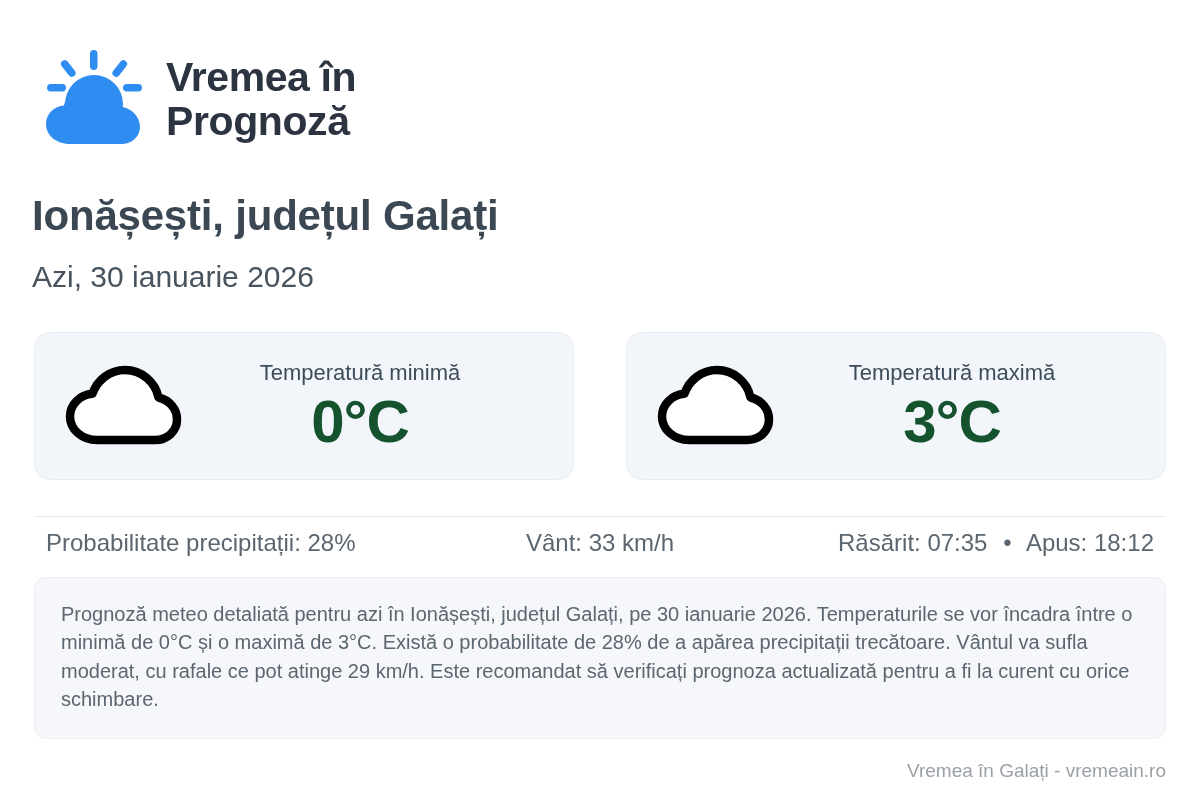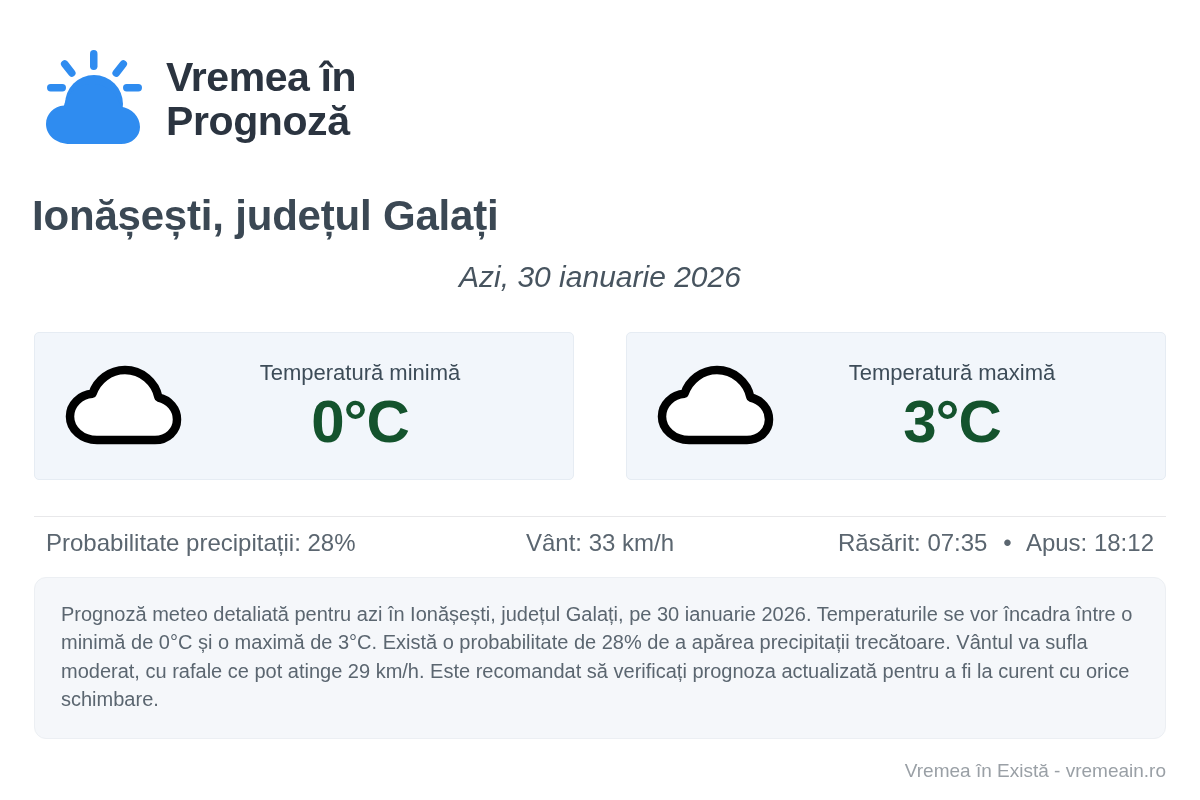--- a/index.html
+++ b/index.html
@@ -48,40 +48,39 @@
   .location-title {
     margin-top: 40px;
     text-align: left;
     font-size: 42px;
     font-weight: 700;
     color: #3b4854;
     letter-spacing: -0.2px;
   }
   .date-subtitle {
     margin-top: 20px;
-    text-align: center;
+    text-align: left;
     font-size: 30px;
     font-weight: 400;
     color: #47545f;
-    font-style: italic;
   }
 
   
   .temp-cards {
     display: flex;
     gap: 52px;
     margin-top: 38px;
     padding: 0 2px;
   }
   .temp-card {
     flex: 1 1 0;
     height: 148px;
     background: #f2f6fb;
     border: 1px solid #e6ecf3;
-    border-radius: 5px;
+    border-radius: 16px;
     display: flex;
     align-items: center;
     padding: 0 26px;
     gap: 18px;
   }
   .card-icon {
     width: 124px;
     height: 92px;
     flex: 0 0 auto;
   }
@@ -206,15 +205,15 @@
     <div class="stat center">Vânt: 33 km/h</div>
     <div class="stat right">
       <span>Răsărit: 07:35</span>
       <span class="sep">•</span>
       <span>Apus: 18:12</span>
     </div>
   </div>
 
   <div class="description">Prognoză meteo detaliată pentru azi în Ionășești, județul Galați, pe 30 ianuarie 2026. Temperaturile se vor încadra între o minimă de 0°C și o maximă de 3°C. Există o probabilitate de 28% de a apărea precipitații trecătoare. Vântul va sufla moderat, cu rafale ce pot atinge 29 km/h. Este recomandat să verificați prognoza actualizată pentru a fi la curent cu orice schimbare.</div>
 
-  <div class="footer">Vremea în Există - vremeain.ro</div>
+  <div class="footer">Vremea în Galați - vremeain.ro</div>
 
 </div>
 
 </body></html>

